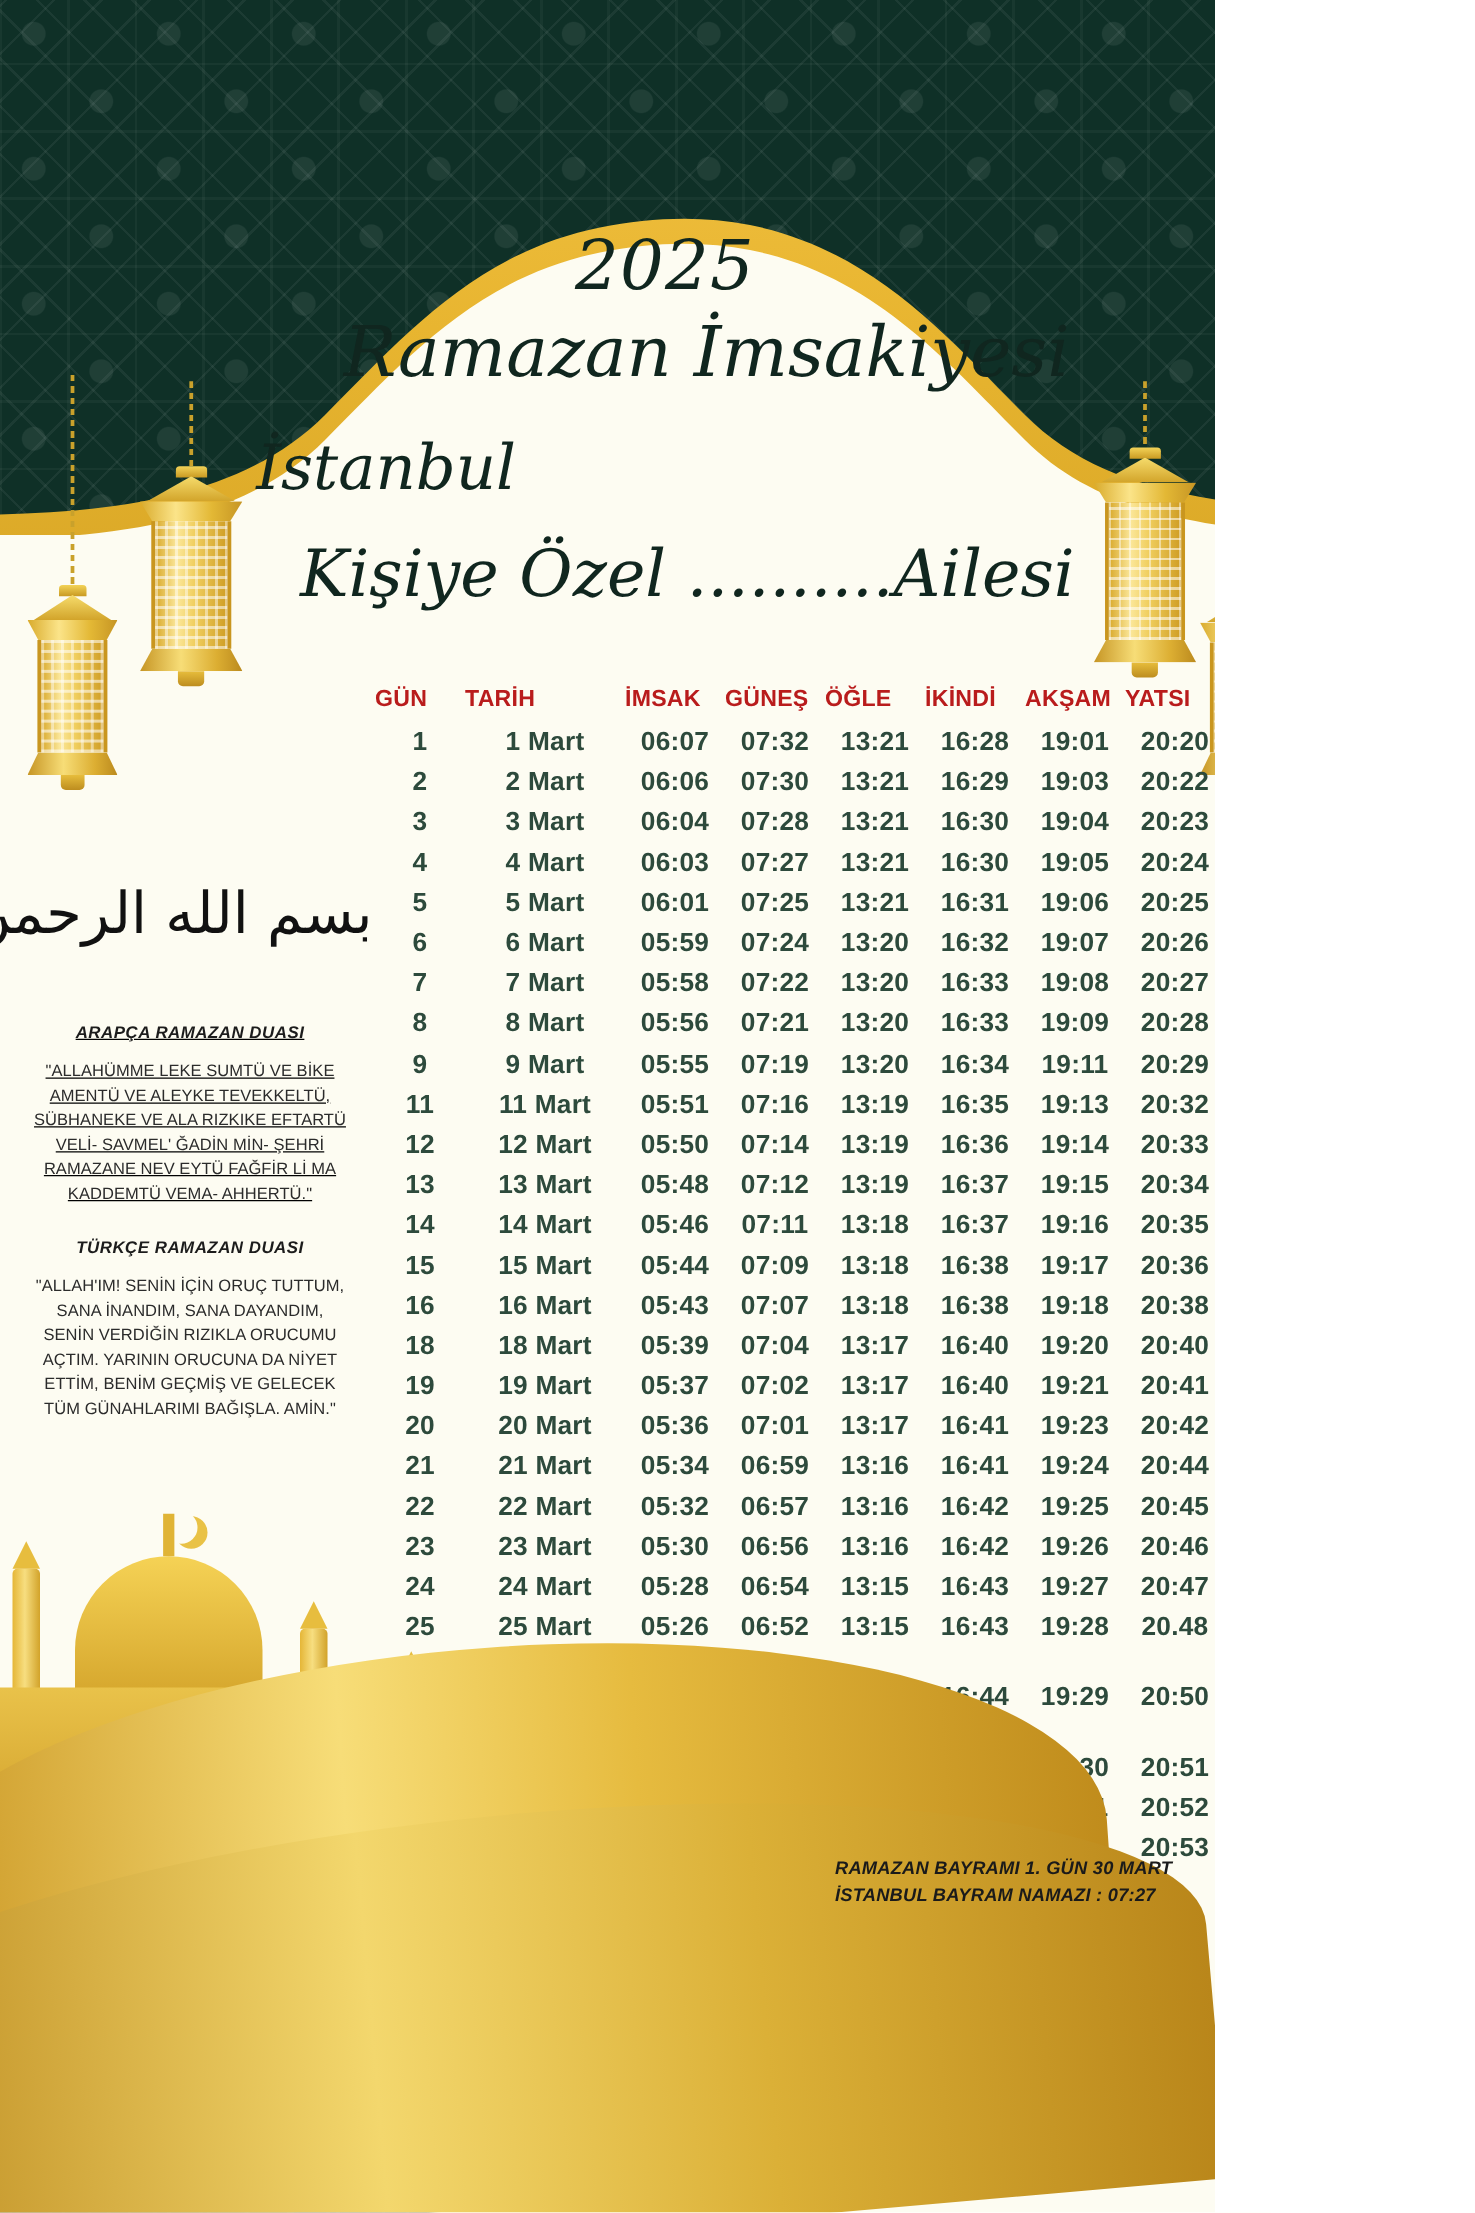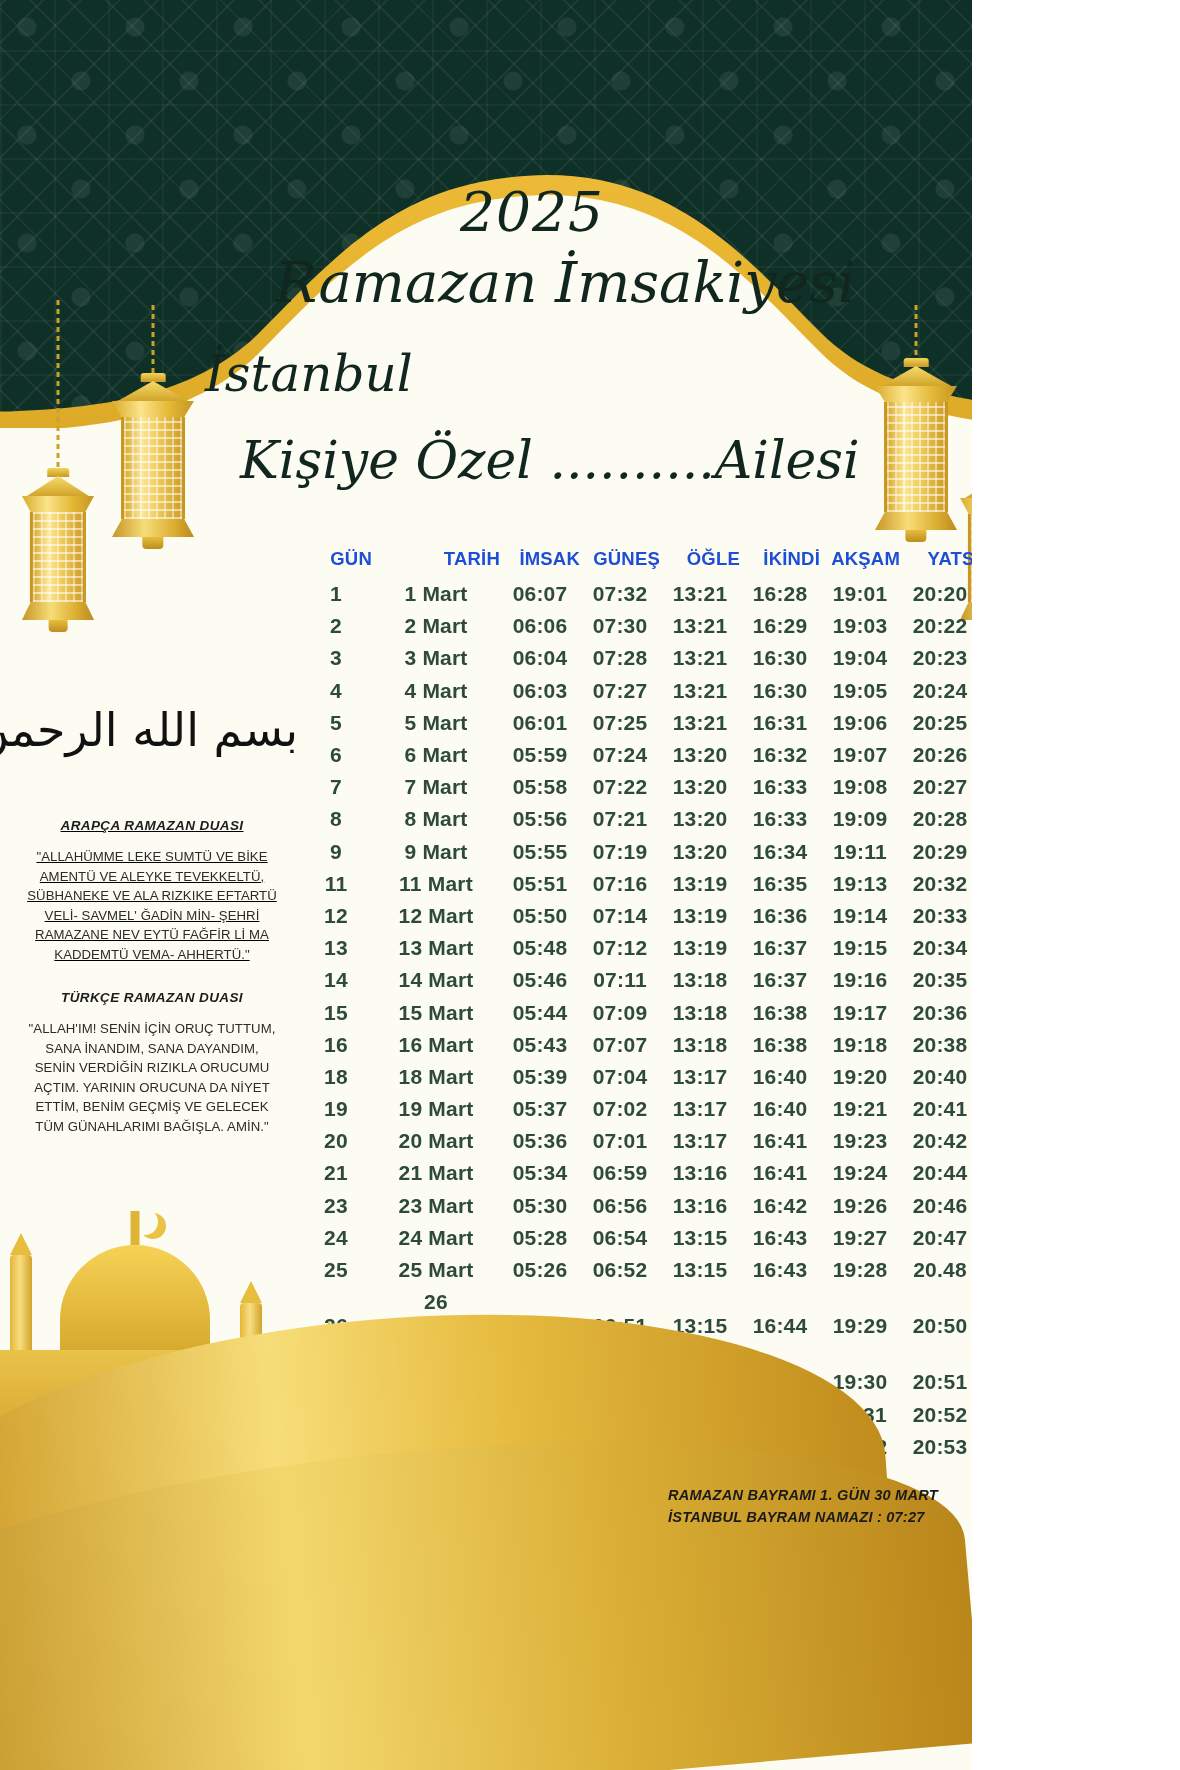--- a/index.html
+++ b/index.html
@@ -138,22 +138,22 @@
     font-size: 13.2px; line-height: 19.5px; color: #2b2b2b; letter-spacing: .05px;
   }
   .dua-body div { white-space: nowrap; }
   #dua-arabic { top: 818px; text-decoration: underline; }
   #dua-turkish { top: 990px; }
 
   
   .table-wrap { position: absolute; left: 300px; top: 548px; width: 680px; }
   table.imsakiye { border-collapse: collapse; width: 100%; }
   table.imsakiye th {
-    font-size: 18.5px; font-weight: bold; color: #1d4ed8;
-    padding: 0 0 8px 0; letter-spacing: .2px; text-align: right;
+    font-size: 18.5px; font-weight: bold; color: #b91c1c;
+    padding: 0 0 8px 0; letter-spacing: .2px; text-align: left;
   }
   table.imsakiye td {
     font-size: 21px; font-weight: bold; color: #2d4a3c;
     padding: 4.1px 0; text-align: center; letter-spacing: .2px;
   }
   table.imsakiye th.c-gun,  table.imsakiye td.c-gun  { width: 72px; }
   table.imsakiye th.c-tarih,table.imsakiye td.c-tarih{ width: 128px; }
   table.imsakiye th.c-t,    table.imsakiye td.c-t    { width: 80px; }
   td.tarih-small { font-size: 13.5px; }
 
@@ -508,20 +508,30 @@
             <td class="c-gun">21</td>
             <td class="c-tarih">21 Mart</td>
             <td class="c-t">05:34</td>
             <td class="c-t">06:59</td>
             <td class="c-t">13:16</td>
             <td class="c-t">16:41</td>
             <td class="c-t">19:24</td>
             <td class="c-t">20:44</td>
           </tr>
           <tr>
+            <td class="c-gun">22</td>
+            <td class="c-tarih">22 Mart</td>
+            <td class="c-t">05:32</td>
+            <td class="c-t">06:57</td>
+            <td class="c-t">13:16</td>
+            <td class="c-t">16:42</td>
+            <td class="c-t">19:25</td>
+            <td class="c-t">20:45</td>
+          </tr>
+          <tr>
             <td class="c-gun">23</td>
             <td class="c-tarih">23 Mart</td>
             <td class="c-t">05:30</td>
             <td class="c-t">06:56</td>
             <td class="c-t">13:16</td>
             <td class="c-t">16:42</td>
             <td class="c-t">19:26</td>
             <td class="c-t">20:46</td>
           </tr>
           <tr>

